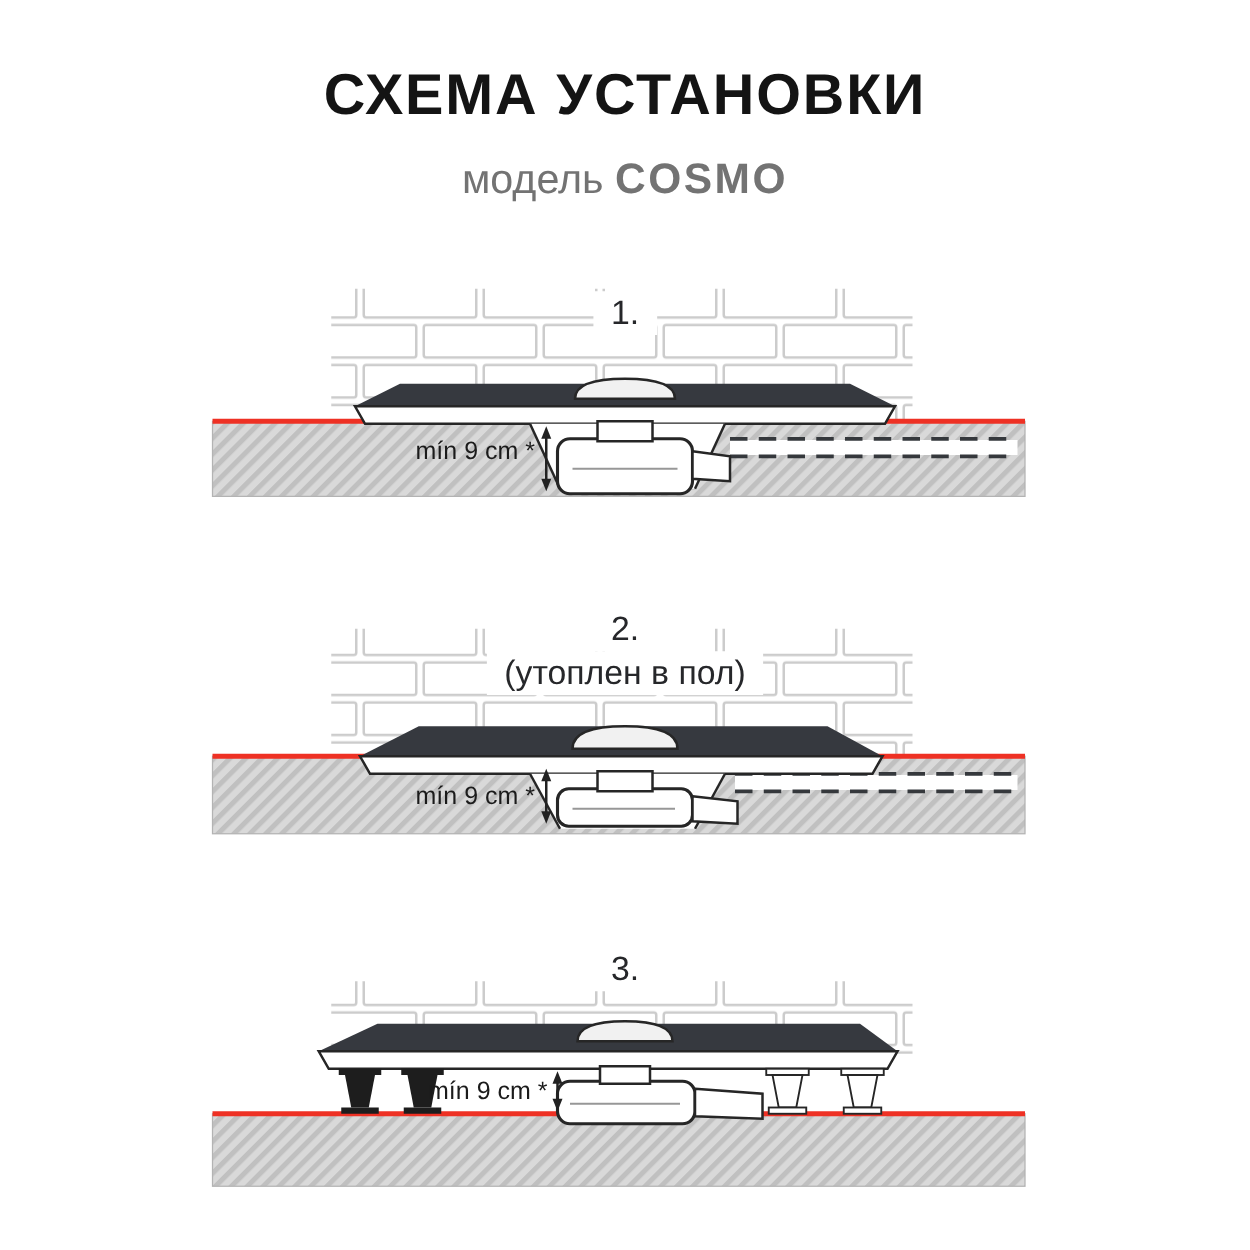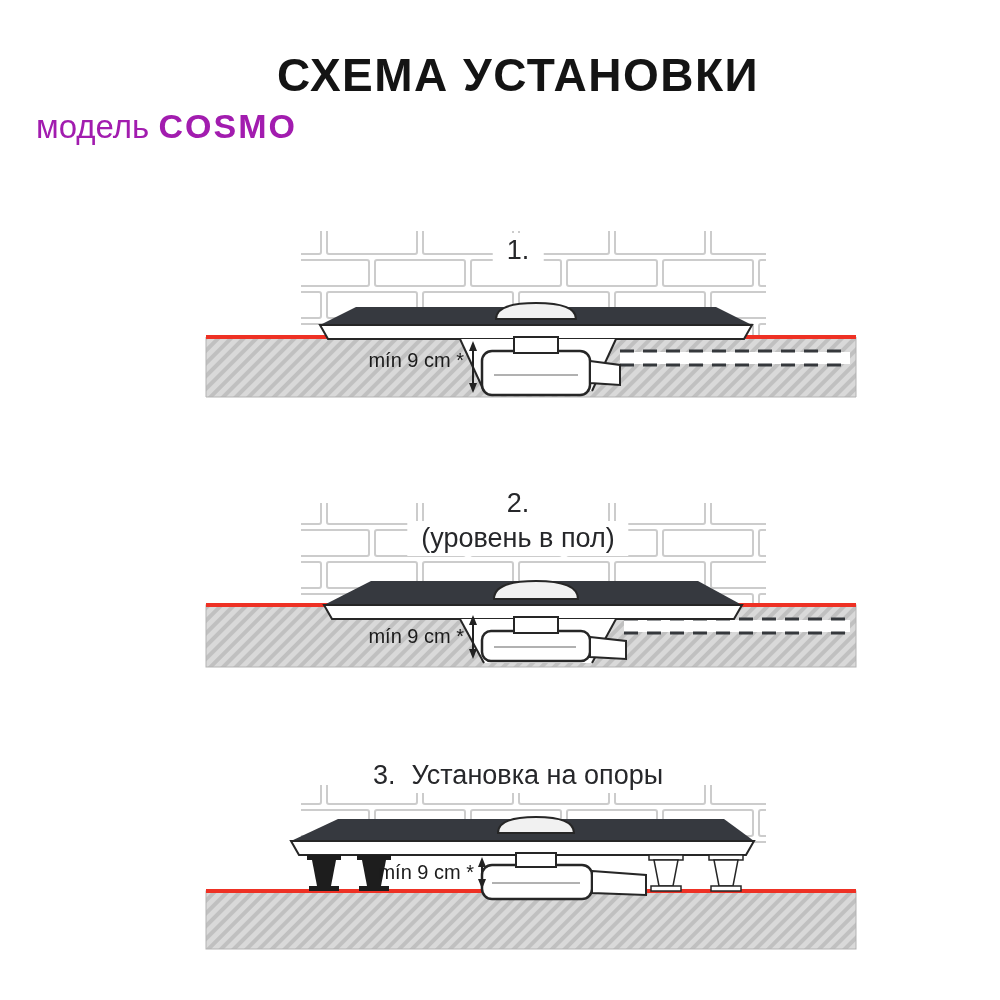--- a/index.html
+++ b/index.html
@@ -1,27 +1,27 @@
 <!DOCTYPE html>
 <html style="--accent-red: #ee3124; --tray-dark: #36393f; --floor-fill: #d9d9d9; --hatch-line: #c0c0c0; --brick-line: #cccccc; --outline-dark: #262626;"><head>
 <meta charset="utf-8">
 <style>
   * { margin:0; padding:0; box-sizing:border-box; }
   html,body { width:1000px; height:1000px; background:#fff; }
   body { font-family:"Liberation Sans",sans-serif; position:relative; overflow:hidden; color:#1a1a1a; }
-  .page { position:absolute; inset:0; background:#fff;margin-left:36px; }
+  .page { position:absolute; inset:0; background:#fff; }
 
   .title {
     position:absolute; top:48px; left:0; width:100%;
     text-align:center; font-size:46px; font-weight:800;
     letter-spacing:1.5px; color:#141414;
   }
   .subtitle {
-    position:absolute; top:107px; left:0; width:100%;
-    text-align:left; font-size:33px; font-weight:400; color:#a21caf;
+    position:absolute; top:124px; left:0; width:100%;
+    text-align:center; font-size:33px; font-weight:400; color:#737373;
   }
   .subtitle .model { font-weight:800; font-size:34px; letter-spacing:2px; }
 
   .caption {
     position:absolute; left:50%; transform:translateX(-50%);
     background:#fff; padding:2px 14px; font-size:27px; color:#26272a;
     display:flex; gap:16px; white-space:nowrap; z-index:3; line-height:1.15;
   }
   .cap1 { top:233px; }
   .cap2a { top:486px; }
@@ -124,21 +124,21 @@
         <polygon class="arrow-head" points="433,126 441,126 437,116"></polygon>
         <polygon class="arrow-head" points="433,158 441,158 437,168"></polygon>
       </g>
     </g>
   </svg>
 
   <div class="caption cap2a">
     <span>2.</span>
   </div>
   <div class="caption cap2b">
-    <span>(уровень в пол)</span>
+    <span>(утоплен в пол)</span>
   </div>
 
   <svg id="svg2" class="diagram" viewBox="0 0 1000 190">
     <defs>
       <pattern id="bricks2" width="96" height="64" patternUnits="userSpaceOnUse">
         <rect width="96" height="64" fill="#ffffff"></rect>
         <rect class="brick-cell" x="3" y="3" width="90" height="26" rx="2"></rect>
         <rect class="brick-cell" x="-45" y="35" width="90" height="26" rx="2"></rect>
         <rect class="brick-cell" x="51" y="35" width="90" height="26" rx="2"></rect>
       </pattern>
@@ -187,21 +187,20 @@
       <g>
         <line class="arrow" x1="437" y1="126" x2="437" y2="158"></line>
         <polygon class="arrow-head" points="433,130 441,130 437,120"></polygon>
         <polygon class="arrow-head" points="433,154 441,154 437,164"></polygon>
       </g>
     </g>
   </svg>
 
   <div class="caption cap3">
     <span>3.</span>
-    <span>Установка на опоры</span>
   </div>
 
   <svg id="svg3" class="diagram" viewBox="0 0 1000 190">
     <defs>
       <pattern id="bricks3" width="96" height="64" patternUnits="userSpaceOnUse">
         <rect width="96" height="64" fill="#ffffff"></rect>
         <rect class="brick-cell" x="3" y="3" width="90" height="26" rx="2"></rect>
         <rect class="brick-cell" x="-45" y="35" width="90" height="26" rx="2"></rect>
         <rect class="brick-cell" x="51" y="35" width="90" height="26" rx="2"></rect>
       </pattern>

